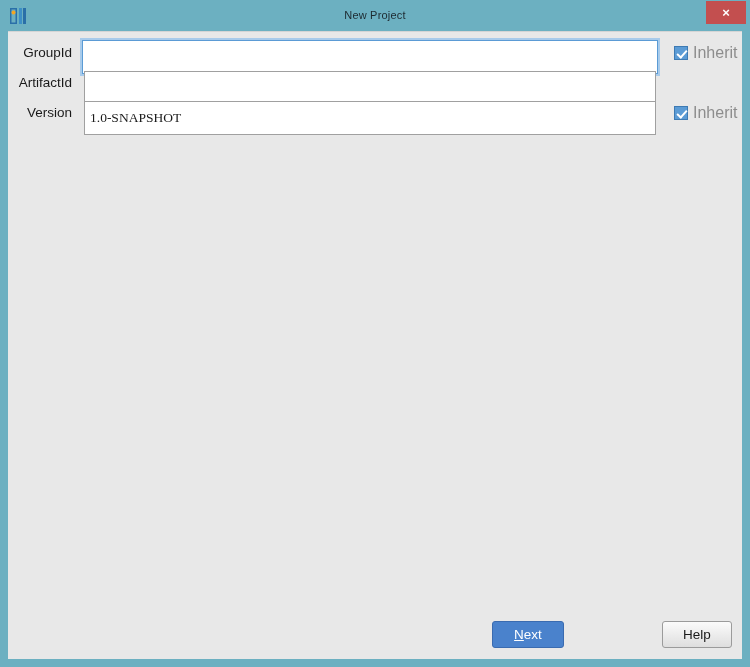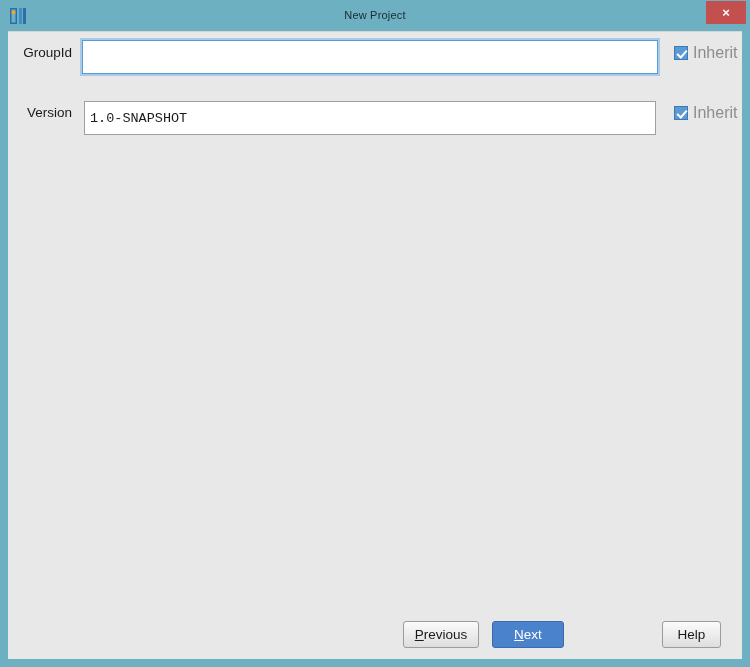--- a/index.html
+++ b/index.html
@@ -109,21 +109,21 @@
 
   .field-input {
     position: absolute;
     left: 76px;
     top: 0;
     width: 572px;
     height: 24px;
     box-sizing: border-box;
     background: #ffffff;
     border: 1px solid #a0a0a0;
-    font-family: Liberation Mono, monospace;
+    font-family: Liberation Serif, serif;
     font-size: 13.5px;
     color: #1a1a1a;
     padding: 16px 5px;
     outline: none;
     border-radius: 0;
   }
   .field-input.focused {
     left: 74px;
     width: 576px;
     height: 26px;
@@ -196,21 +196,21 @@
   .btn-previous { left: 395px; width: 76px; }
   .btn-next {
     left: 484px;
     width: 72px;
     background: #4a82cc;
     border: 1px solid #3a6bb0;
     color: #ffffff;
     text-align: center;
   }
   .btn-cancel { left: 568px; width: 76px; }
-  .btn-help   { left: 654px; width: 59px; }
+  .btn-help   { left: 654px; width: 70px; }
   .mnemonic { text-decoration: underline; }
 </style>
 </head>
 <body>
 
 <div class="window">
 
   <div class="titlebar">
     <span class="title-icon">
       <svg width="20" height="20" viewBox="0 0 20 20">
@@ -229,32 +229,35 @@
 
     <div class="form-row row-groupid">
       <div class="field-label">GroupId</div>
       <input class="field-input focused" type="text" autofocus="" value="" style="">
       <div class="inherit-wrap">
         <span class="checkbox"></span>
         <span class="inherit-label">Inherit</span>
       </div>
     </div>
 
+    <div class="form-row row-artifactid">
+      <div class="field-label">ArtifactId</div>
+      <input class="field-input" type="text" value="" style="">
+    </div>
 
     <div class="form-row row-version">
       <div class="field-label">Version</div>
       <input class="field-input" type="text" value="1.0-SNAPSHOT" style="">
       <div class="inherit-wrap">
         <span class="checkbox"></span>
         <span class="inherit-label">Inherit</span>
       </div>
     </div>
 
     <div class="button-bar">
-      <button class="btn btn-previous"><span class="mnemonic">P</span><span>revious</span></button>
 
       <button class="btn btn-next"><span class="mnemonic">N</span><span>ext</span></button>
 
 
       <button class="btn btn-help">Help</button>
     </div>
 
   </div>
 </div>
 

